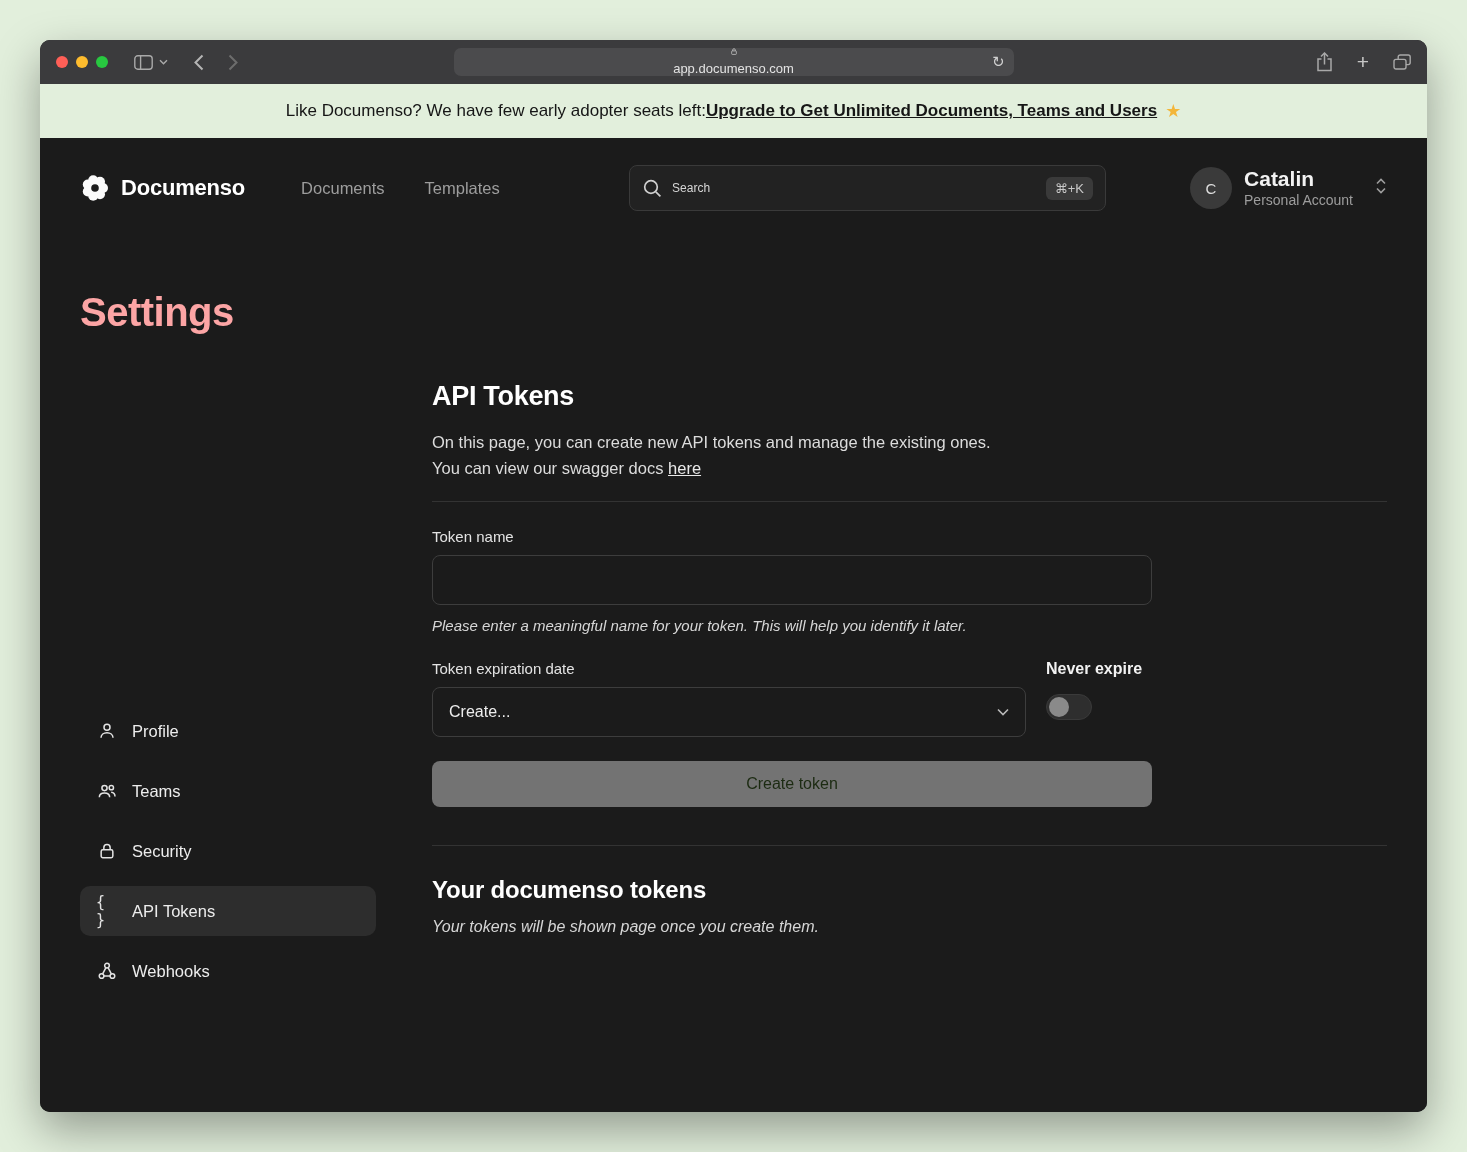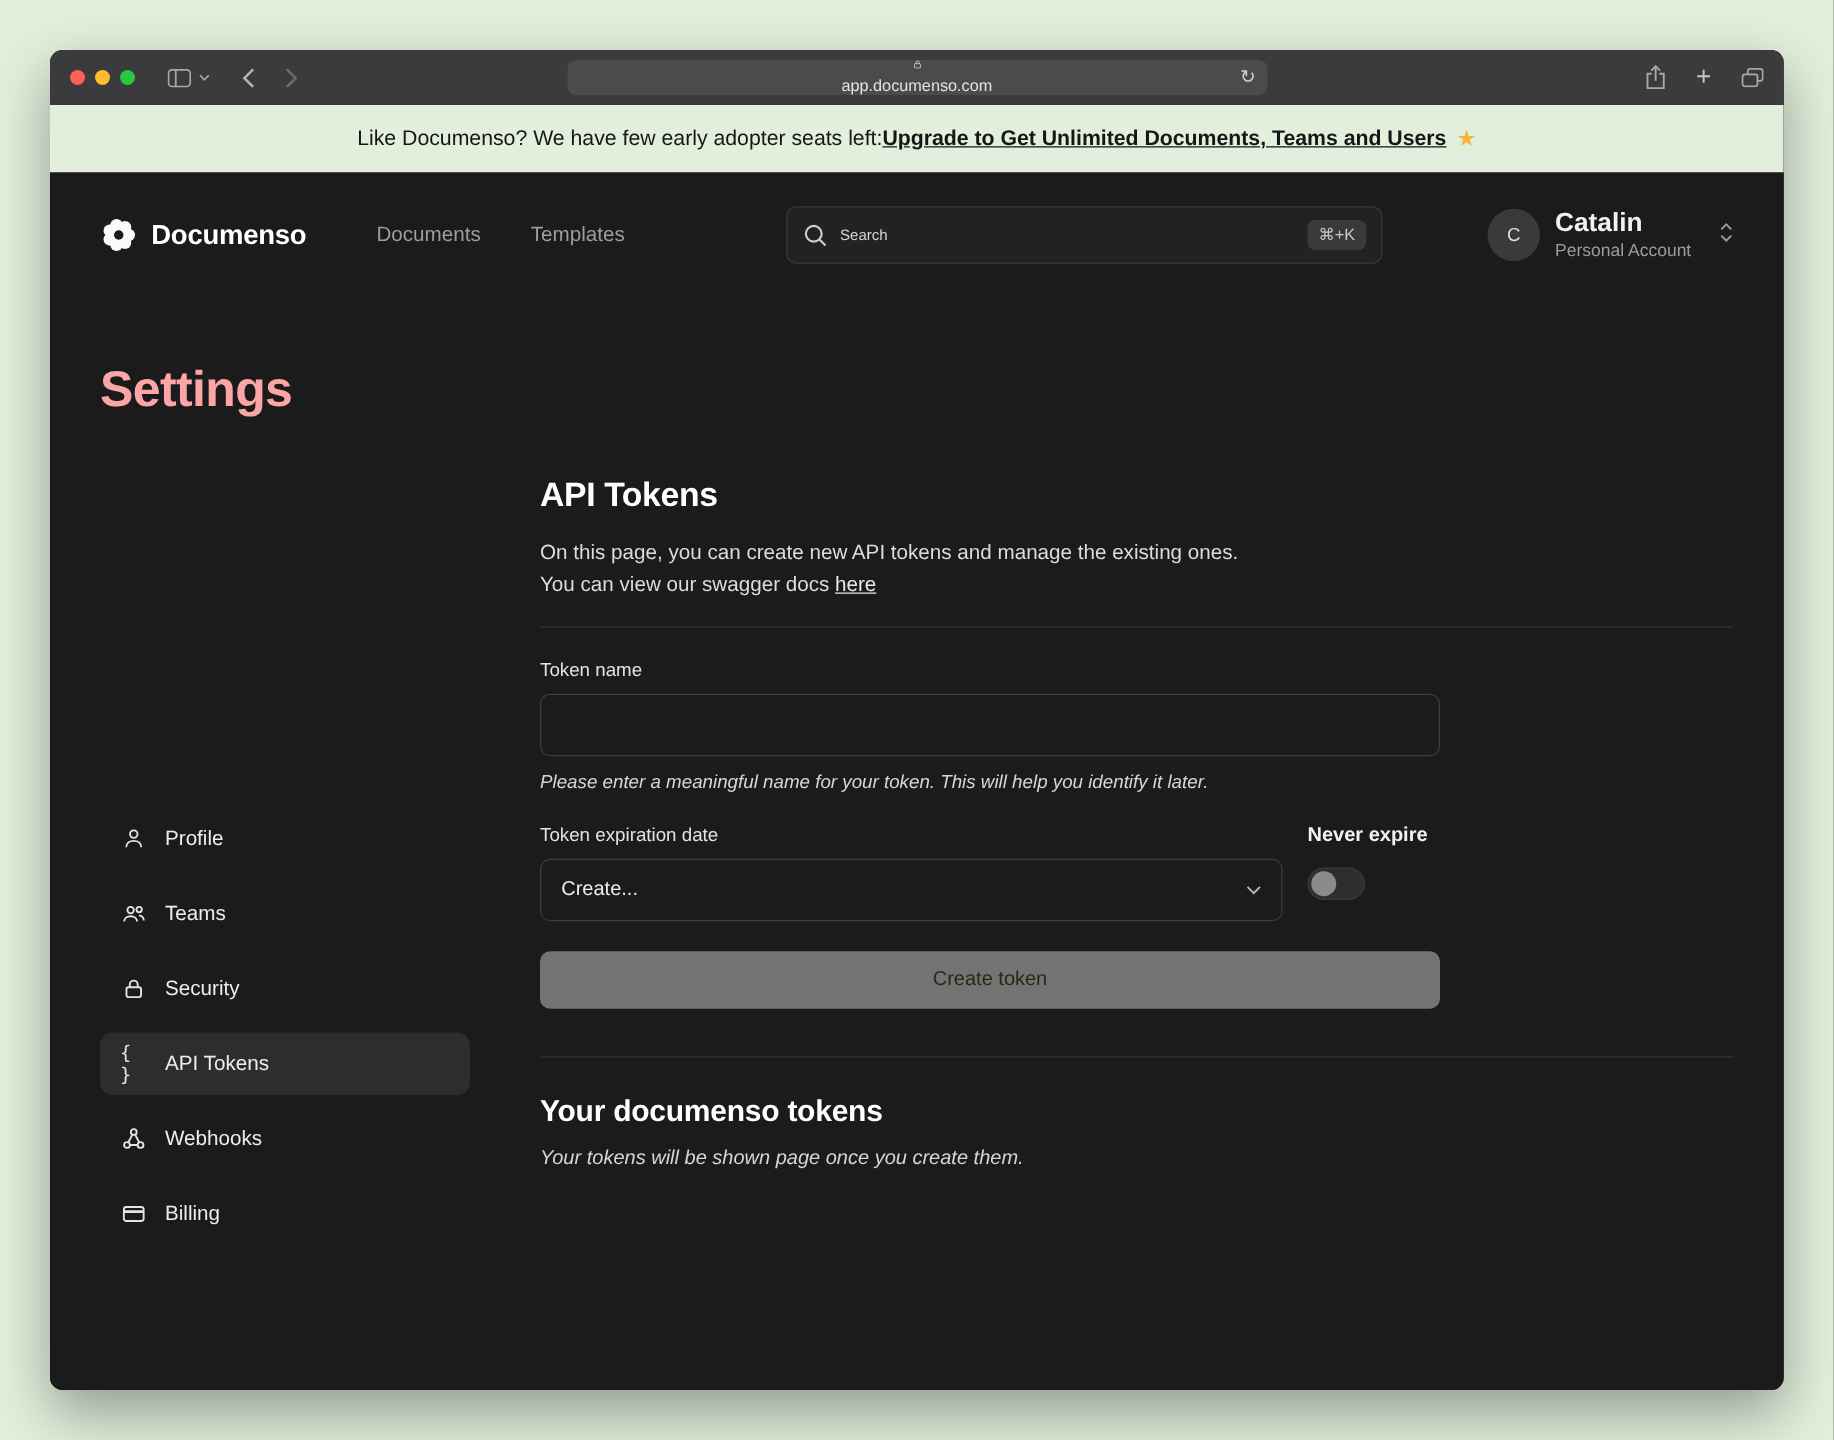--- a/index.html
+++ b/index.html
@@ -294,29 +294,20 @@
                 <circle cx="12" cy="5.5" r="2.8"></circle>
                 <circle cx="5.5" cy="18" r="2.8"></circle>
                 <circle cx="18.5" cy="18" r="2.8"></circle>
                 <path d="M10.7 8 L6.8 15.4"></path>
                 <path d="M13.3 8 L17.2 15.4"></path>
                 <path d="M8.3 18 H15.7"></path>
               </svg>
             </span>
             <span>Webhooks</span>
           </div>
-          <div class="snav-item">
-            <span class="ic">
-              <svg width="20" height="20" viewBox="0 0 24 24" fill="none" stroke="currentColor" stroke-width="1.8">
-                <rect x="2.5" y="5.5" width="19" height="13.5" rx="2.4"></rect>
-                <line x1="2.5" y1="10" x2="21.5" y2="10" stroke-width="2.6"></line>
-              </svg>
-            </span>
-            <span>Billing</span>
-          </div>
         </div>
 
         <div class="content">
           <h2 class="section-title">API Tokens</h2>
           <p class="desc">
             <span>On this page, you can create new API tokens and manage the existing ones.</span><br>
             <span>You can view our swagger docs </span><a href="#">here</a>
           </p>
           <hr class="rule">
 

